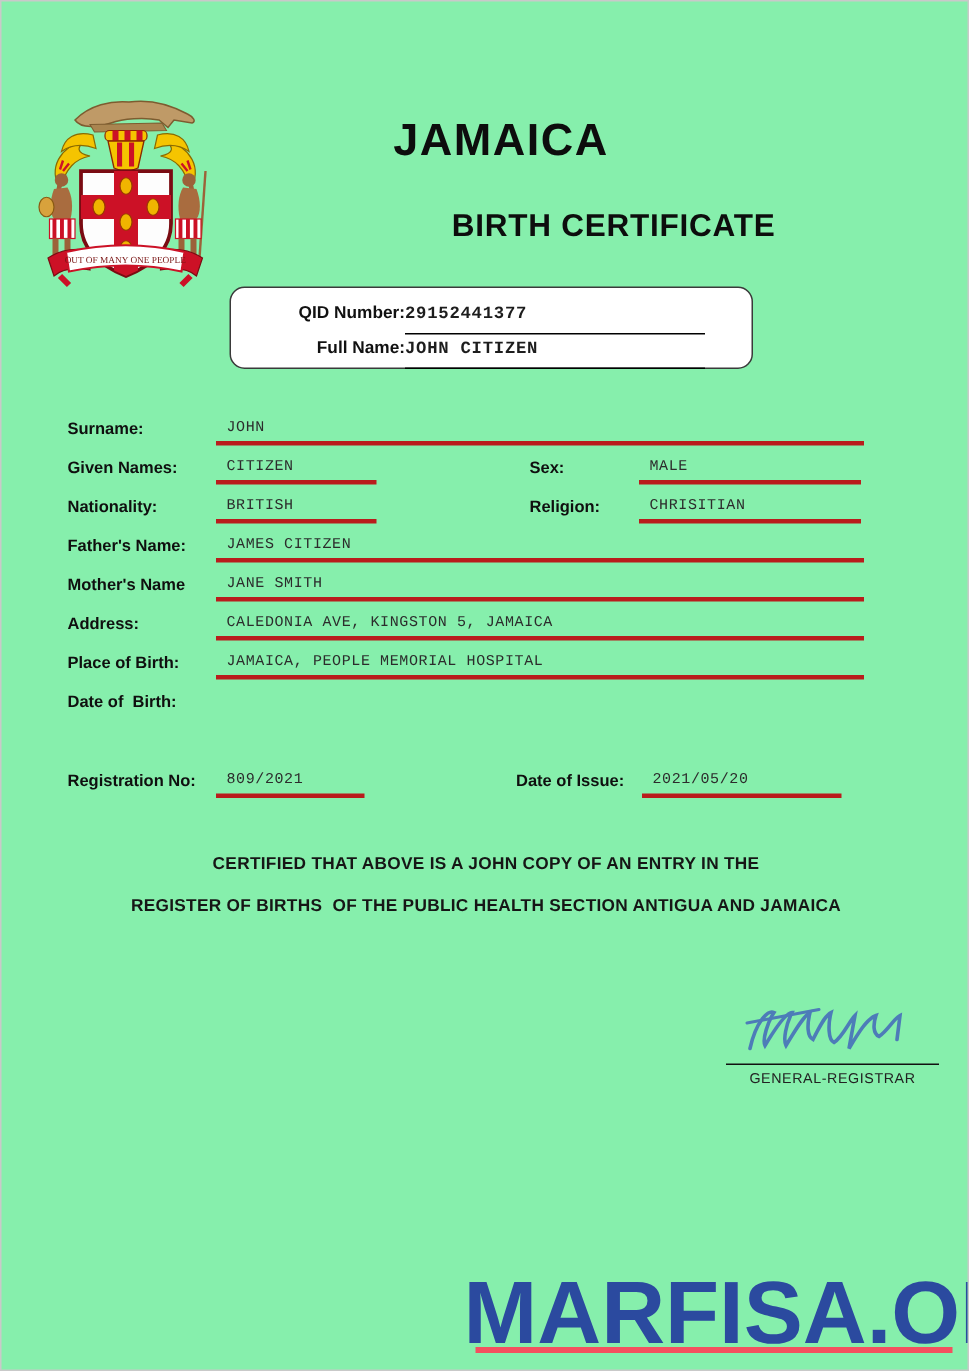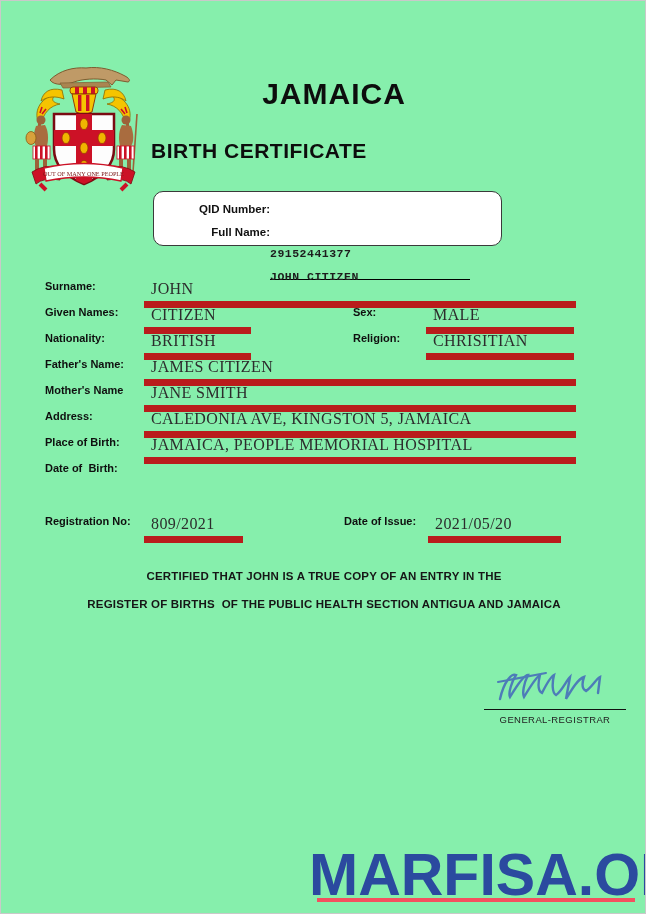--- a/index.html
+++ b/index.html
@@ -7,44 +7,44 @@
     position:relative;width:646px;height:914px;box-sizing:border-box;
     border:1px solid #c9c9c9;background:#86efac;overflow:hidden;
     font-family:"Liberation Sans",sans-serif;color:#111;
   }
   .crest{position:absolute;left:15px;top:53px;width:135px;height:138px;}
   .country-title{
     position:absolute;left:150px;top:76px;width:366px;text-align:center;
     font-size:30px;font-weight:bold;letter-spacing:1px;color:#0d0d0d;
   }
   .doc-title{
-    position:absolute;left:150px;top:138px;width:366px;text-align:left;
+    position:absolute;left:150px;top:138px;width:366px;text-align:right;
     font-size:21px;font-weight:bold;letter-spacing:.5px;color:#0d0d0d;
   }
   .id-box{
     position:absolute;left:152px;top:190px;width:347px;height:53px;
     border:1.5px solid #3a3a3a;border-radius:10px;background:#fff;
   }
   .idrow{position:absolute;left:26px;height:18px;white-space:nowrap;}
   .idrow.r1{top:11px;} .idrow.r2{top:34px;}
   .idlabel{display:inline-block;width:90px;font-size:11.5px;font-weight:bold;vertical-align:top;text-align:right;}
   .idval{
     display:inline-block;width:200px;font-family:"Liberation Mono",monospace;
     font-size:11.5px;font-weight:bold;letter-spacing:.5px;color:#1d1d1d;
-    border-bottom:1.4px solid #000;padding-bottom:19px;vertical-align:top;margin-top:44px;
+    border-bottom:1.4px solid #000;padding-bottom:6px;vertical-align:top;
   }
   .frow{position:absolute;left:0;width:646px;height:20px;}
   .flabel{
     position:absolute;left:44px;font-size:11px;font-weight:bold;color:#0f0f0f;
     white-space:pre;
   }
   .flabel.r{left:352px;} .flabel.r2{left:343px;}
   .fval{
-    position:absolute;left:143px;border-bottom:7px solid #b91c1c;
-    font-family:Liberation Serif, serif;font-size:16px;letter-spacing:.4px;
+    position:absolute;left:143px;border-bottom:3px solid #b91c1c;
+    font-family:Liberation Mono, monospace;font-size:10px;letter-spacing:.4px;
     color:#2c2c2c;padding:0 0 3px 7px;white-space:pre;box-sizing:border-box;
   }
   .w-long{width:432px;} .w-short{width:107px;} .w-med{width:407px;} .w-reg{width:99px;}
   .fval.rv{left:425px;width:148px;} .fval.rv2{left:427px;width:133px;}
   .cert-line{
     position:absolute;left:0;width:646px;text-align:center;
     font-size:11.5px;font-weight:bold;color:#161616;white-space:pre;letter-spacing:.2px;
   }
   .sig-block{position:absolute;left:483px;top:664px;width:142px;}
   .sig-svg{position:absolute;left:10px;top:2px;}
@@ -199,21 +199,21 @@
     <span class="flabel">Date of  Birth:</span>
   </div>
 
   <div class="frow" style="top:514px">
     <span class="flabel">Registration No:</span>
     <span class="fval w-reg">809/2021</span>
     <span class="flabel r2">Date of Issue:</span>
     <span class="fval rv2">2021/05/20</span>
   </div>
 
-  <div class="cert-line" style="top:569px">CERTIFIED THAT JOHN IS A TRUE COPY OF AN ENTRY IN THE</div>
+  <div class="cert-line" style="top:569px">CERTIFIED THAT ABOVE IS A JOHN COPY OF AN ENTRY IN THE</div>
   <div class="cert-line" style="top:597px">REGISTER OF BIRTHS  OF THE PUBLIC HEALTH SECTION ANTIGUA AND JAMAICA</div>
 
   <div class="sig-block">
     <svg class="sig-svg" width="120" height="42" viewBox="0 0 120 42">
       <path d="M6 32 C10 14 18 6 22 8 C18 14 14 26 16 30 C22 20 30 8 34 8 C30 16 28 26 30 30 C36 20 42 10 46 8 C44 16 44 24 48 26 C52 18 56 10 60 8 C58 16 58 26 62 28 C68 24 72 14 76 10 L72 32 C78 22 84 12 90 10 C88 16 88 22 92 24 C98 20 102 12 106 10 L104 26" stroke="#4d7cb8" stroke-width="2.4" fill="none" stroke-linecap="round"></path>
       <path d="M4 15 L52 6" stroke="#4d7cb8" stroke-width="2" fill="none" stroke-linecap="round"></path>
     </svg>
     <div class="sig-line"></div>
     <div class="sig-title">GENERAL-REGISTRAR</div>
   </div>

